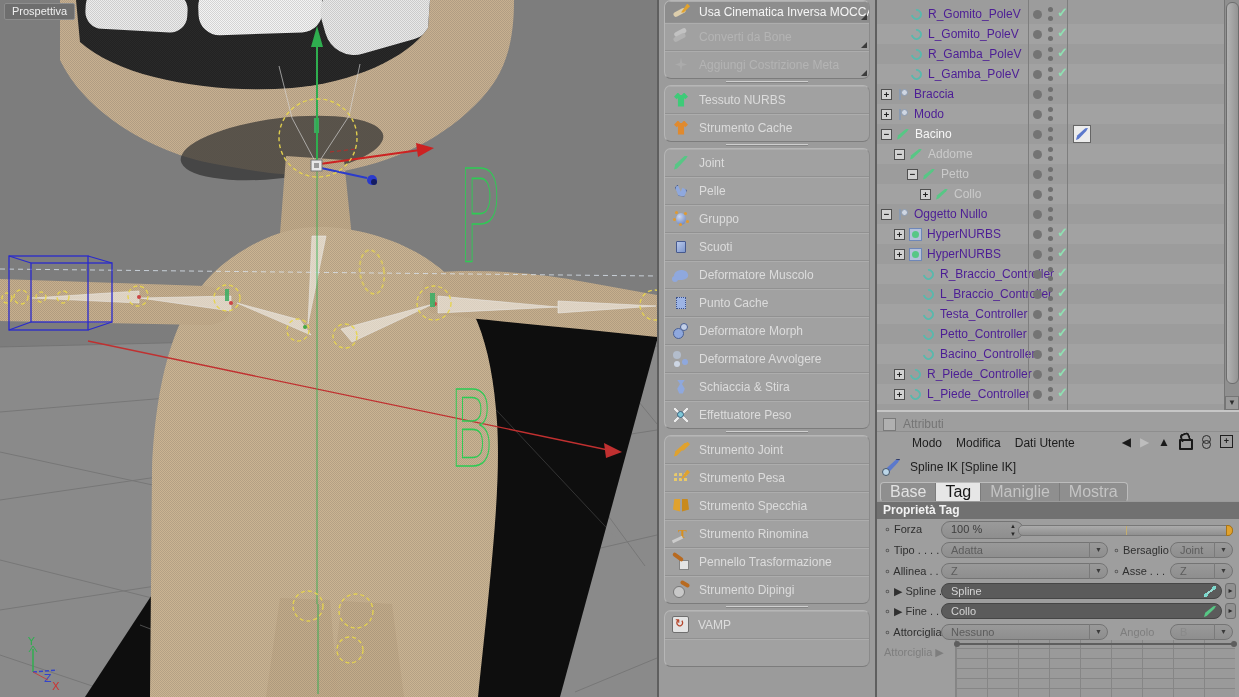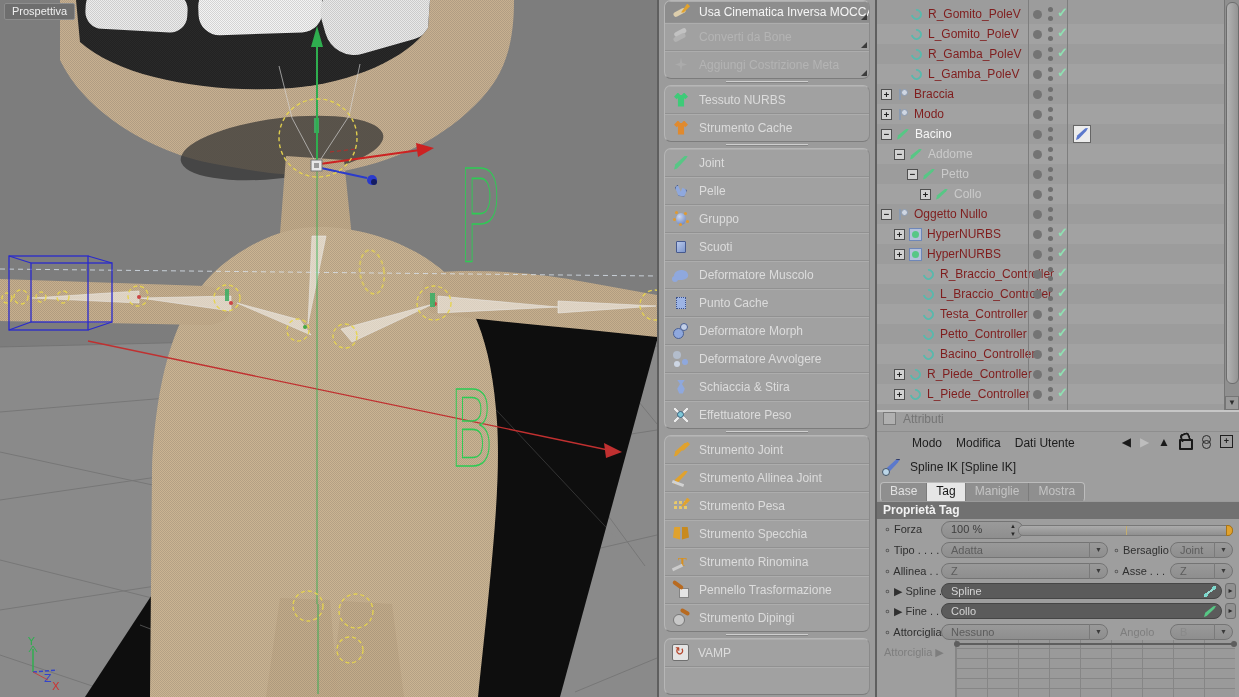--- a/index.html
+++ b/index.html
@@ -98,41 +98,41 @@
   .t-rot{width:13px;height:13px}
   .t-rot::before{inset:1px;border:2px solid #5ab8ac;border-radius:50%;border-left-color:transparent;transform:rotate(40deg)}
   .t-axis{width:13px;height:13px}
   .t-axis::before{left:3px;top:1px;width:2px;height:11px;background:#8a9ab0}
   .t-axis::after{right:1px;top:1px;width:5px;height:5px;border:1.5px solid #8a9ab0;border-radius:50%;background:#cfd6e2}
   .t-joint{width:14px;height:13px}
   .t-joint::before{inset:1px;background:#57c785;clip-path:polygon(0 100%,10% 62%,78% 2%,100% 0,86% 24%,22% 92%)}
   .t-hn{width:13px;height:13px}
   .t-hn::before{inset:0;border:1px solid #6f87b8;background:#b4c1da}
   .t-hn::after{inset:3px;border-radius:50%;background:#57c785}
-  .olbl{margin-left:5px;color:#7f1d1d;white-space:nowrap}
+  .olbl{margin-left:5px;color:#4c1d95;white-space:nowrap}
   .olbl.dis{color:#cacaca}
   .olbl.sel{color:#f7f7f7}
   .bigdot{position:absolute;left:156px;top:6px;width:9px;height:9px;border-radius:50%;background:#747474}
   .dots2{position:absolute;left:171px;top:3px;width:5px;height:5px;border-radius:50%;background:#6f6f6f;
          box-shadow:0 9px 0 #6f6f6f}
   .chk{position:absolute;left:180px;top:1px;color:#8fe0b2;font-size:13px;font-weight:bold}
   .t-sik{position:absolute;left:196px;top:1px;width:16px;height:16px;background:#ececec;border:1px solid #666}
   .t-sik::before{content:"";position:absolute;inset:2px;background:#5c79cc;
     clip-path:polygon(0 100%,10% 62%,78% 2%,100% 0,86% 24%,22% 92%)}
   .vline{position:absolute;top:0;width:1px;background:#7e7e7e;height:410px}
   .sbar{position:absolute;left:347px;top:0;width:15px;height:410px;background:#909090;border-left:1px solid #767676;box-sizing:border-box}
   .sthumb{position:absolute;left:1px;top:2px;width:11px;height:380px;border-radius:6px;
           background:linear-gradient(90deg,#b2b2b2,#949494);border:1px solid #6d6d6d}
   .sbtn{position:absolute;bottom:0;left:0;width:14px;height:14px;background:#9a9a9a;border:1px solid #757575;
         box-sizing:border-box;color:#2e2e2e;font-size:8px;line-height:12px;text-align:center}
 
   
   #attr{position:absolute;left:0;top:410px;width:362px;height:287px;background:#9e9e9e;
         border-top:2px solid #c6c6c6;box-sizing:border-box;font-size:12px}
-  .ahdr{position:absolute;left:0;top:0;right:0;height:19px;border-bottom:1px solid #8e8e8e;display:flex;align-items:flex-start;gap:7px;padding-left:6px}
+  .ahdr{position:absolute;left:0;top:0;right:0;height:19px;border-bottom:1px solid #8e8e8e;display:flex;align-items:flex-end;gap:7px;padding-left:6px}
   .ahdr .bx{width:11px;height:11px;border:1px solid #7a7a7a;background:#b0b0b0}
   .ahdr .t{color:#757575}
   .amenu{position:absolute;left:0;top:19px;right:0;height:23px;display:flex;align-items:center;gap:14px;padding-left:4px}
   .grip{width:17px;height:15px;background:radial-gradient(circle 1px,#6f6f6f 60%,transparent 61%) 0 0/4px 4px}
   .mitem{color:#1c1c1c}
   .aicons{position:absolute;right:6px;top:21px;display:flex;align-items:center;gap:9px}
   .gi{font-size:12px;color:#1a1a1a}
   .gi.dim{color:#bdbdbd}
   .lock{position:relative;width:10px;height:7px;border:2px solid #1a1a1a;border-radius:1px;margin-top:6px}
   .lock::before{content:"";position:absolute;left:-1px;top:-8px;width:6px;height:6px;border:2px solid #1a1a1a;
@@ -142,21 +142,21 @@
   .ei::before{top:0}.ei::after{top:5px}
   .pbox{width:11px;height:11px;border:1px solid #1f1f1f;color:#1f1f1f;font:bold 9px/10px "Liberation Sans",sans-serif;text-align:center}
   .aobj{position:absolute;left:0;top:44px;right:0;height:22px;display:flex;align-items:center;gap:8px;padding-left:5px}
   .a-sik{position:relative;width:20px;height:18px}
   .a-sik::before{content:"";position:absolute;inset:1px 2px;background:#5c79cc;border:1px solid #27325c;
     clip-path:polygon(0 100%,10% 62%,78% 2%,100% 0,86% 24%,22% 92%)}
   .a-sik::after{content:"";position:absolute;left:0;bottom:0;width:6px;height:6px;border-radius:50%;background:#bcd6e8;border:1px solid #456}
   .aobj .t{color:#1c1c1c}
   .tabs{position:absolute;left:3px;top:70px;height:18px;display:flex;border:1px solid #bcbcbc;border-bottom-color:#848484;
         border-radius:4px;overflow:hidden;background:#8f8f8f}
-  .tab{padding:0 9px;font-size:12px;line-height:17px;color:#c4c4c4;border-right:1px solid #7c7c7c}
+  .tab{padding:0 9px;font-size:16px;line-height:17px;color:#c4c4c4;border-right:1px solid #7c7c7c}
   .tab:last-child{border-right:none}
   .tab.b0{color:#e2e2e2}
   .tab.active{background:#e6e6e6;color:#161616}
   .ptag{position:absolute;left:0;top:89px;right:0;height:17px;background:#717171;border-top:1px solid #9a9a9a;
         color:#f2f2f2;font-weight:bold;font-size:12px;line-height:16px;padding-left:6px}
   .arow{position:absolute;left:0;right:0;height:20px}
   .flabel{position:absolute;left:7px;top:3px;color:#2f2f2f;font-size:11px;white-space:nowrap}
   .flabel::before{content:"∘ ";color:#4a4a4a}
   .flabel.noport::before{content:""}
   .flabel.dim{color:#7e7e7e}
@@ -418,24 +418,20 @@
         <span class="plbl">Effettuatore Peso</span>
         </div>
     </div>
     <div class="pgap"></div>
     <div class="pgroup">
       <div class="prow">
         <i class="ic i-cone i-pencil" style="--c:#e0a22e"></i>
         <span class="plbl">Strumento Joint</span>
         </div>
       <div class="prow">
-        <i class="ic i-cone i-arrowaft" style="--c:#e0a22e"></i>
-        <span class="plbl">Strumento Allinea Joint</span>
-        </div>
-      <div class="prow">
         <i class="ic i-pesa i-pencil"></i>
         <span class="plbl">Strumento Pesa</span>
         </div>
       <div class="prow">
         <i class="ic i-specchia"></i>
         <span class="plbl">Strumento Specchia</span>
         </div>
       <div class="prow">
         <i class="ic i-rinomina"></i>
         <span class="plbl">Strumento Rinomina</span>

